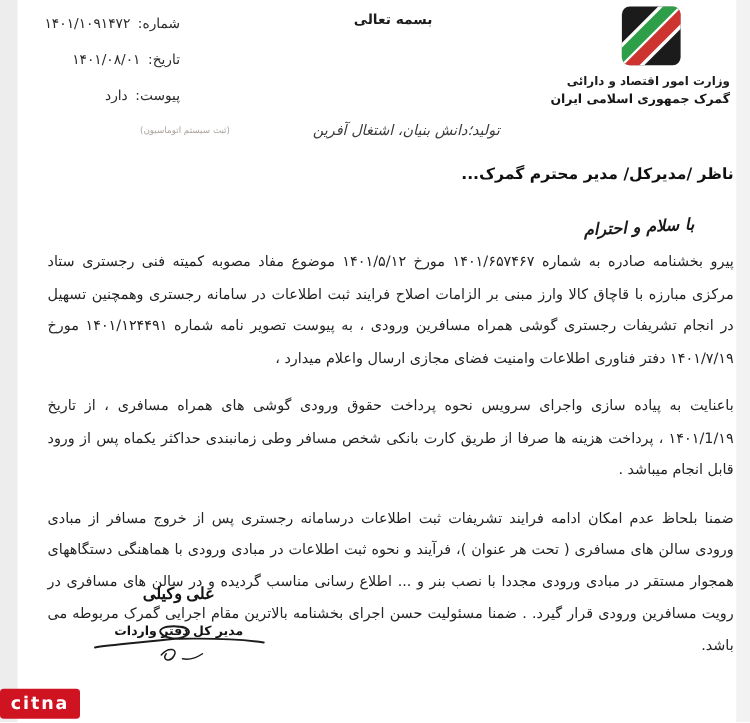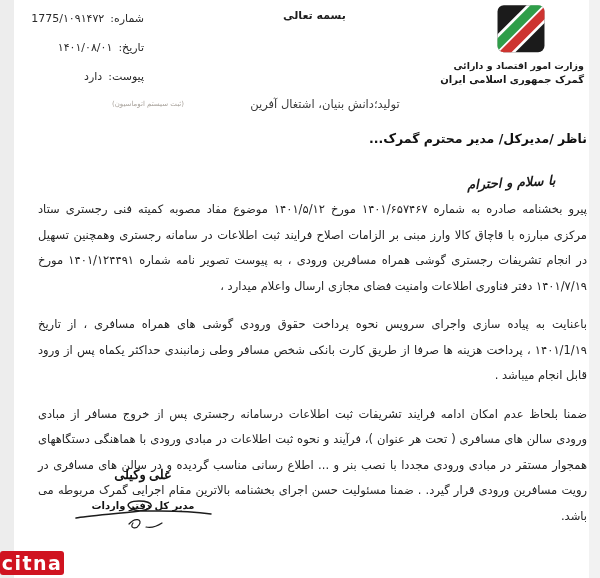--- a/index.html
+++ b/index.html
@@ -16,21 +16,21 @@
   .meta-row{display:flex;gap:6px;font-size:11px;color:#2a2a2a;line-height:12px;margin-bottom:17px;}
   .meta-row .lab{white-space:nowrap;}
   .meta-row .val{white-space:nowrap;}
   .automation-note{position:absolute;top:100px;left:112px;font-size:7px;color:#a9a39c;}
 
   .letterhead{position:absolute;top:3px;left:458px;width:126px;text-align:center;}
   .letterhead .logo{display:block;margin:0 auto;}
   .ministry{font-size:9.5px;font-weight:bold;color:#1c1c1c;margin-top:2px;white-space:nowrap;}
   .org{font-size:10px;font-weight:bold;color:#161616;margin-top:3px;white-space:nowrap;}
 
-  .slogan{position:absolute;top:97px;left:226px;width:198px;text-align:center;font-size:11.5px;color:#3a3a3a;}
+  .slogan{position:absolute;top:97px;left:226px;width:198px;text-align:center;font-size:11.5px;color:#3a3a3a;font-style:italic;}
 
   .addressee{position:absolute;top:131px;right:13px;font-size:12.5px;font-weight:bold;color:#101010;}
 
   .salutation{
     position:absolute;top:175px;right:44px;font-size:13px;font-style:italic;font-weight:bold;
     color:#1a1a1a;transform:rotate(-3deg);
   }
 
   .body-text{
     position:absolute;top:197px;right:13px;left:22px;
@@ -40,35 +40,35 @@
 
   .sig-block{position:absolute;top:467px;left:62px;width:162px;text-align:center;color:#141414;}
   .sig-name{font-size:13px;font-weight:bold;font-family:Liberation Serif, serif;}
   .sig-title{font-size:10px;font-weight:bold;margin-top:17px;white-space:nowrap;}
   .sig-scribble{position:absolute;top:497px;left:74px;}
 
   .citna{
     position:absolute;left:0;top:551px;width:64px;height:24px;background:#d01320;
     border-radius:3px;display:flex;align-items:center;justify-content:center;direction:ltr;
   }
-  .citna span{color:#ffffff;font-weight:bold;font-size:19px;letter-spacing:1.5px;}
+  .citna span{color:#ffffff;font-weight:bold;font-size:14px;letter-spacing:1.5px;}
 </style>
 </head>
 <body>
 
 <div class="page">
   <div class="strip-left"></div>
   <div class="strip-right"></div>
 
   <div class="bismillah">بسمه تعالی</div>
 
   <div class="meta">
     <div class="meta-row">
       <span class="lab">شماره:</span>
-      <span class="val">1775/۱۰۹۱۴۷۲</span>
+      <span class="val">۱۴۰۱/۱۰۹۱۴۷۲</span>
     </div>
     <div class="meta-row">
       <span class="lab">تاریخ:</span>
       <span class="val">۱۴۰۱/۰۸/۰۱</span>
     </div>
     <div class="meta-row">
       <span class="lab">پیوست:</span>
       <span class="val">دارد</span>
     </div>
   </div>

